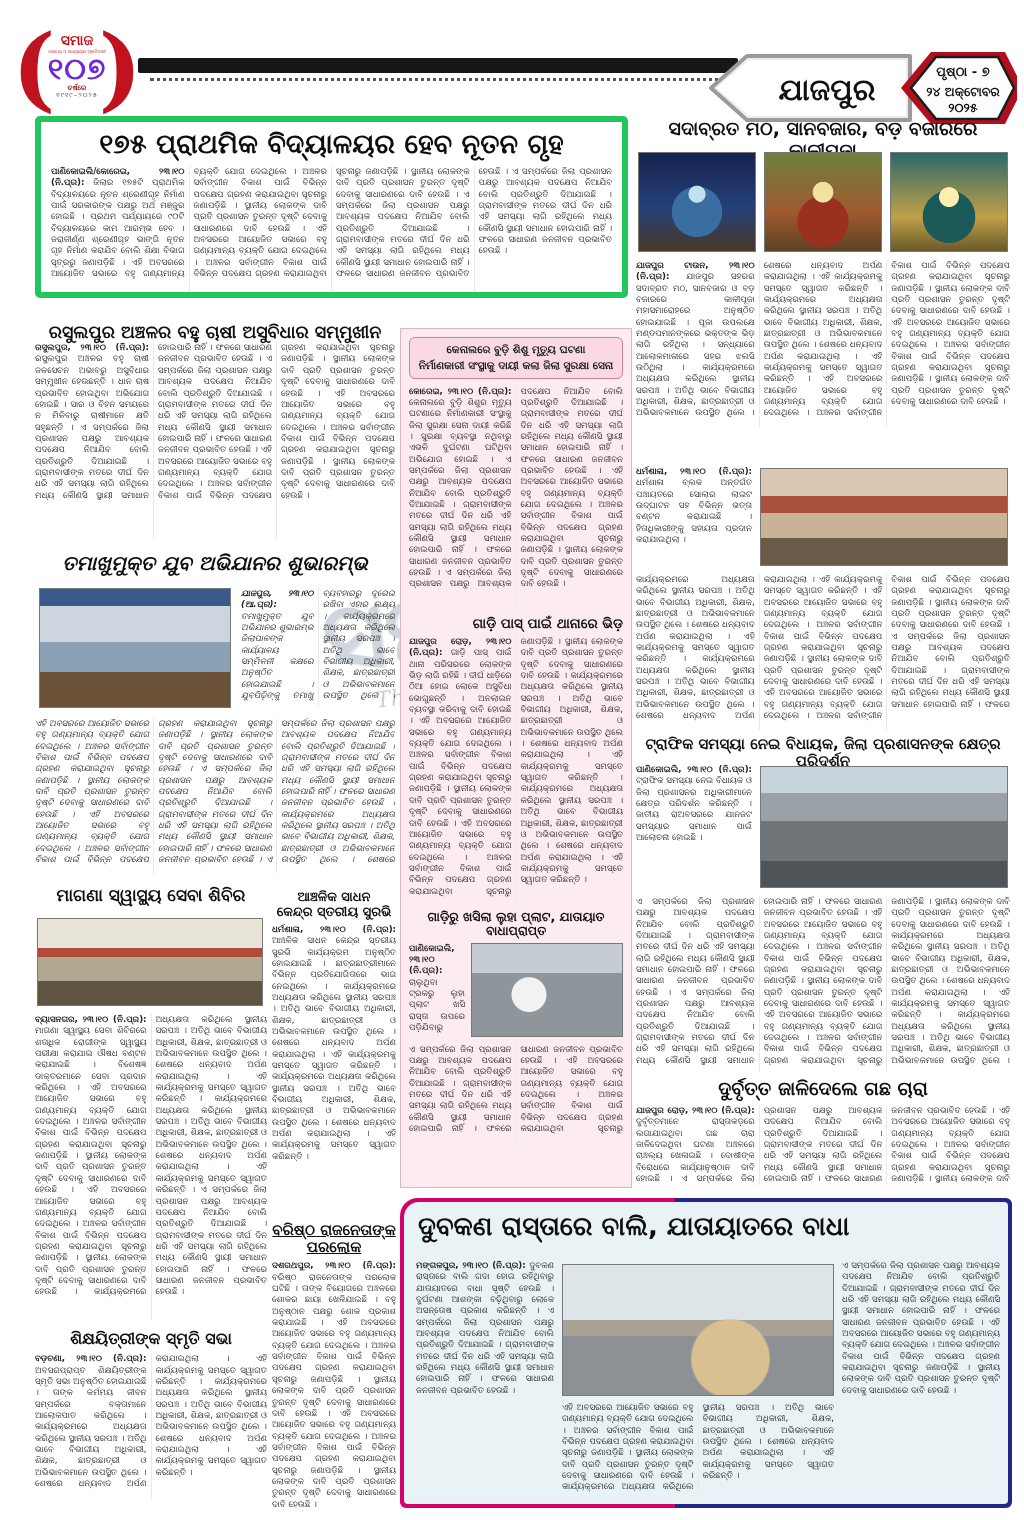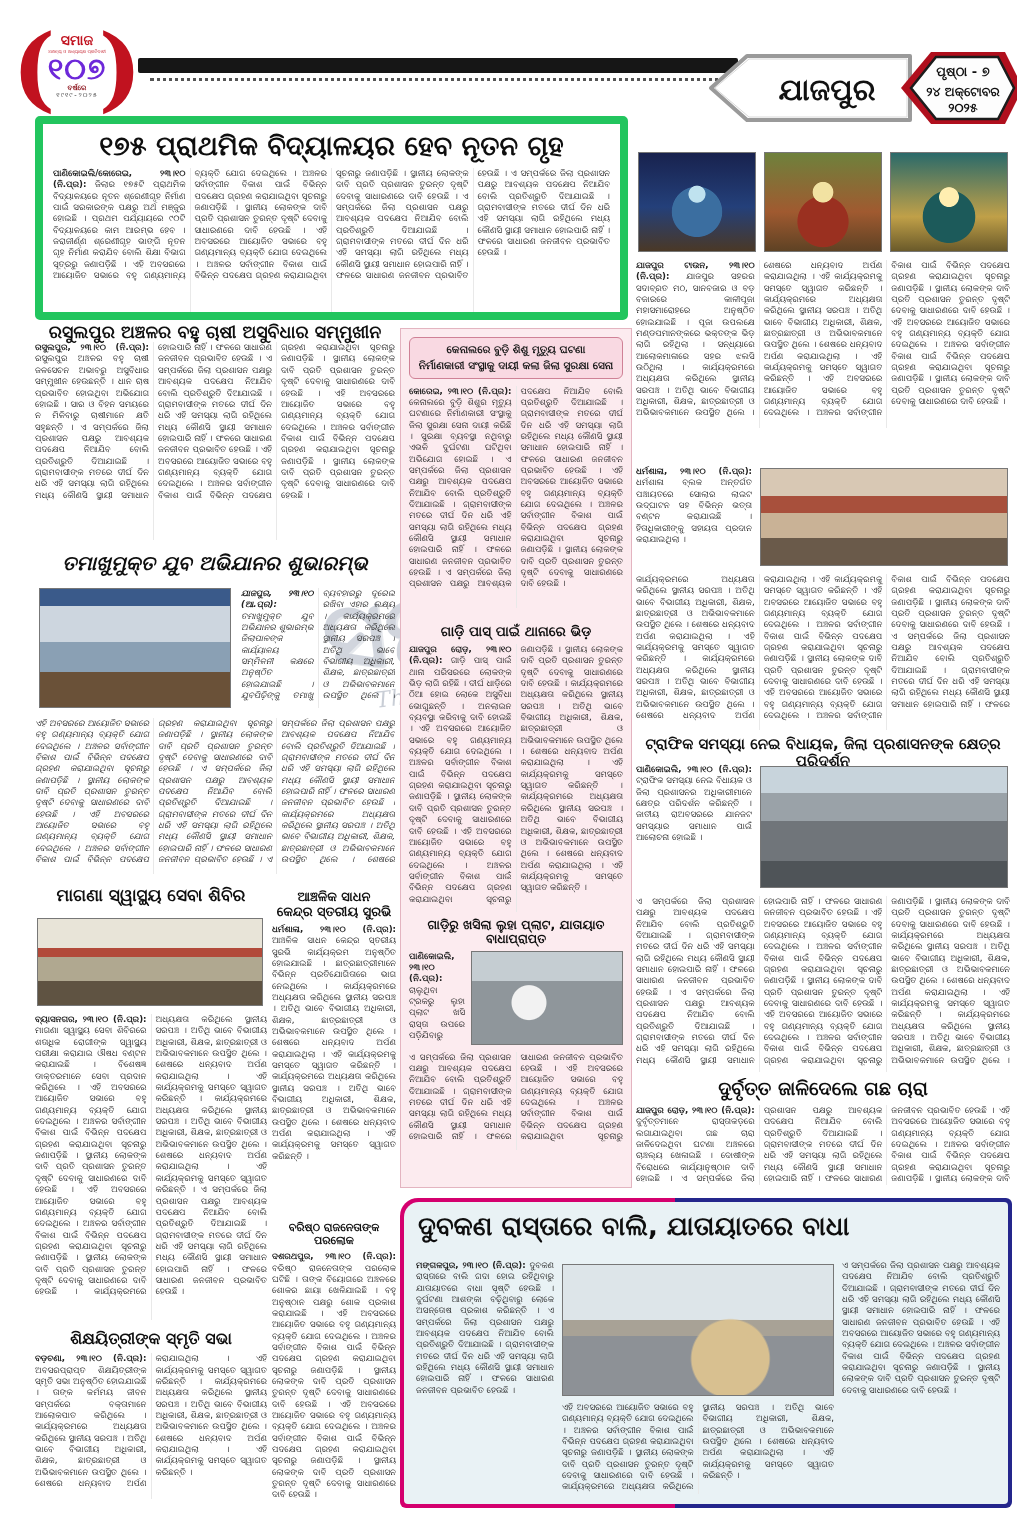--- a/index.html
+++ b/index.html
@@ -24,22 +24,22 @@
   .head-dots { left:150px; top:78px; width:588px; height:0; border-bottom:3px dotted #555; }
   .head-right { left:705px; top:48px; width:312px; height:80px; }
   
   .art { position:absolute; overflow:hidden; }
   .hl { font-weight:bold; color:#0e0e0e; text-align:center; line-height:1.15; }
   .body { font-size:8.6px; line-height:1.32; text-align:justify; color:#222;
           column-gap:9px; column-rule:1px solid #e9e9e9; overflow:hidden; }
   .dateline { font-weight:bold; }
   .photo { position:absolute; border:1px solid #777; }
   
-  .box-school { left:35px; top:116px; width:593px; height:204px;
-                border:8px solid #22c55e; border-radius:5px; padding:6px 10px; }
+  .box-school { left:35px; top:116px; width:593px; height:182px;
+                border:6px solid #22c55e; border-radius:5px; padding:6px 10px; }
   .pink-panel { left:400px; top:328px; width:232px; height:860px;
                 background:#fcebef; border:1px solid #e3b4c0; padding:8px; }
   .kicker-box { border:1px solid #cf8196; background:#f9d9e2; border-radius:6px;
                 padding:4px 2px; text-align:center; font-weight:bold; font-size:10.5px; line-height:1.5; }
   .blue-box { left:400px; top:1198px; width:612px; height:310px; border-radius:18px 6px 6px 6px;
               background:linear-gradient(90deg,#d4006e 0 45%,#24268c 45% 100%); padding:4px; }
   .blue-inner { width:100%; height:100%; border-radius:15px 4px 4px 4px; background:#e9f2f5; position:relative; overflow:hidden; }
   .watermark { left:240px; top:570px; width:400px; height:230px; pointer-events:none;
                transform:rotate(-7deg); text-align:center; opacity:.45; }
   .wm-main { font-size:95px; font-weight:bold; color:#9aa4b6; line-height:110px;
@@ -86,20 +86,21 @@
   <div class="hl" style="font-size:27px;">୧୭୫ ପ୍ରାଥମିକ ବିଦ୍ୟାଳୟର ହେବ ନୂତନ ଗୃହ</div>
   <div class="body" style="margin-top:7px; height:148px; column-count:4;">
     <span class="dateline">ପାଣିକୋଇଲି/କୋରେଇ, ୨୩।୧୦ (ନି.ପ୍ର):</span>
     <span>ଜିଲାର ୧୭୫ଟି ପ୍ରାଥମିକ ବିଦ୍ୟାଳୟରେ ନୂତନ ଶ୍ରେଣୀଗୃହ ନିର୍ମାଣ ପାଇଁ ସରକାରଙ୍କ ପକ୍ଷରୁ ଅର୍ଥ ମଞ୍ଜୁର ହୋଇଛି । ପ୍ରଥମ ପର୍ଯ୍ୟାୟରେ ୯୦ଟି ବିଦ୍ୟାଳୟରେ କାମ ଆରମ୍ଭ ହେବ । ଜରାଜୀର୍ଣ୍ଣ ଶ୍ରେଣୀଗୃହ ଭାଙ୍ଗି ନୂତନ ଗୃହ ନିର୍ମାଣ କରାଯିବ ବୋଲି ଶିକ୍ଷା ବିଭାଗ ସୂତ୍ରରୁ ଜଣାପଡ଼ିଛି ।</span>
     <span>ଏହି ଅବସରରେ ଆୟୋଜିତ ସଭାରେ ବହୁ ଗଣ୍ୟମାନ୍ୟ ବ୍ୟକ୍ତି ଯୋଗ ଦେଇଥିଲେ । ଅଞ୍ଚଳର ସର୍ବାଙ୍ଗୀନ ବିକାଶ ପାଇଁ ବିଭିନ୍ନ ପଦକ୍ଷେପ ଗ୍ରହଣ କରାଯାଇଥିବା ସୂଚନାରୁ ଜଣାପଡ଼ିଛି । ସ୍ଥାନୀୟ ଲୋକଙ୍କ ଦାବି ପ୍ରତି ପ୍ରଶାସନ ତୁରନ୍ତ ଦୃଷ୍ଟି ଦେବାକୁ ସାଧାରଣରେ ଦାବି ହେଉଛି । ଏହି ଅବସରରେ ଆୟୋଜିତ ସଭାରେ ବହୁ ଗଣ୍ୟମାନ୍ୟ ବ୍ୟକ୍ତି ଯୋଗ ଦେଇଥିଲେ । ଅଞ୍ଚଳର ସର୍ବାଙ୍ଗୀନ ବିକାଶ ପାଇଁ ବିଭିନ୍ନ ପଦକ୍ଷେପ ଗ୍ରହଣ କରାଯାଇଥିବା ସୂଚନାରୁ ଜଣାପଡ଼ିଛି । ସ୍ଥାନୀୟ ଲୋକଙ୍କ ଦାବି ପ୍ରତି ପ୍ରଶାସନ ତୁରନ୍ତ ଦୃଷ୍ଟି ଦେବାକୁ ସାଧାରଣରେ ଦାବି ହେଉଛି । </span>
     <span>ଏ ସମ୍ପର୍କରେ ଜିଲା ପ୍ରଶାସନ ପକ୍ଷରୁ ଆବଶ୍ୟକ ପଦକ୍ଷେପ ନିଆଯିବ ବୋଲି ପ୍ରତିଶ୍ରୁତି ଦିଆଯାଇଛି । ଗ୍ରାମବାସୀଙ୍କ ମତରେ ଦୀର୍ଘ ଦିନ ଧରି ଏହି ସମସ୍ୟା ଲାଗି ରହିଥିଲେ ମଧ୍ୟ କୌଣସି ସ୍ଥାୟୀ ସମାଧାନ ହୋଇପାରି ନାହିଁ । ଫଳରେ ସାଧାରଣ ଜନଜୀବନ ପ୍ରଭାବିତ ହେଉଛି । ଏ ସମ୍ପର୍କରେ ଜିଲା ପ୍ରଶାସନ ପକ୍ଷରୁ ଆବଶ୍ୟକ ପଦକ୍ଷେପ ନିଆଯିବ ବୋଲି ପ୍ରତିଶ୍ରୁତି ଦିଆଯାଇଛି । ଗ୍ରାମବାସୀଙ୍କ ମତରେ ଦୀର୍ଘ ଦିନ ଧରି ଏହି ସମସ୍ୟା ଲାଗି ରହିଥିଲେ ମଧ୍ୟ କୌଣସି ସ୍ଥାୟୀ ସମାଧାନ ହୋଇପାରି ନାହିଁ । ଫଳରେ ସାଧାରଣ ଜନଜୀବନ ପ୍ରଭାବିତ ହେଉଛି । </span>
   </div>
 </div>
 
 <div class="art" style="left:636px; top:118px; width:374px; height:312px;">
+  <div class="hl" style="font-size:19px;">ସଦାବ୍ରତ ମଠ, ସାନବଜାର, ବଡ଼ ବଜାରରେ କାଳୀପୂଜା</div>
   <div class="photo" style="left:2px; top:34px; width:118px; height:100px;
        background:radial-gradient(circle at 50% 42%, #bfe2ef 0 10%, rgba(0,0,0,0) 11%),
                   radial-gradient(circle at 50% 60%, #3b6ea0 0 30%, rgba(0,0,0,0) 31%),
                   linear-gradient(180deg,#18224e,#24407a 55%,#4a3826);"></div>
   <div class="photo" style="left:128px; top:34px; width:118px; height:100px;
        background:radial-gradient(circle at 50% 40%, #f2e2a2 0 12%, rgba(0,0,0,0) 13%),
                   radial-gradient(circle at 50% 70%, #9a3020 0 28%, rgba(0,0,0,0) 29%),
                   linear-gradient(180deg,#6e813c,#a05a30 60%,#5e4224);"></div>
   <div class="photo" style="left:254px; top:34px; width:118px; height:100px;
        background:radial-gradient(circle at 50% 45%, #ffeeb0 0 12%, rgba(0,0,0,0) 13%),
@@ -127,21 +128,21 @@
   <div class="kicker-box">
     <div>କେନାଲରେ ବୁଡ଼ି ଶିଶୁ ମୃତ୍ୟୁ ଘଟଣା</div>
     <div>ନିର୍ମାଣକାରୀ ସଂସ୍ଥାକୁ ଦାୟୀ କଲା ଜିଲା ସୁରକ୍ଷା ସେନା</div>
   </div>
   <div class="body" style="margin-top:7px; height:222px; column-count:2;">
     <span class="dateline">କୋରେଇ, ୨୩।୧୦ (ନି.ପ୍ର):</span>
     <span>କେନାଲରେ ବୁଡ଼ି ଶିଶୁର ମୃତ୍ୟୁ ଘଟଣାରେ ନିର୍ମାଣକାରୀ ସଂସ୍ଥାକୁ ଜିଲା ସୁରକ୍ଷା ସେନା ଦାୟୀ କରିଛି । ସୁରକ୍ଷା ବ୍ୟବସ୍ଥା ନଥିବାରୁ ଏଭଳି ଦୁର୍ଘଟଣା ଘଟିଥିବା ଅଭିଯୋଗ ହୋଇଛି ।</span>
     <span>ଏ ସମ୍ପର୍କରେ ଜିଲା ପ୍ରଶାସନ ପକ୍ଷରୁ ଆବଶ୍ୟକ ପଦକ୍ଷେପ ନିଆଯିବ ବୋଲି ପ୍ରତିଶ୍ରୁତି ଦିଆଯାଇଛି । ଗ୍ରାମବାସୀଙ୍କ ମତରେ ଦୀର୍ଘ ଦିନ ଧରି ଏହି ସମସ୍ୟା ଲାଗି ରହିଥିଲେ ମଧ୍ୟ କୌଣସି ସ୍ଥାୟୀ ସମାଧାନ ହୋଇପାରି ନାହିଁ । ଫଳରେ ସାଧାରଣ ଜନଜୀବନ ପ୍ରଭାବିତ ହେଉଛି । ଏ ସମ୍ପର୍କରେ ଜିଲା ପ୍ରଶାସନ ପକ୍ଷରୁ ଆବଶ୍ୟକ ପଦକ୍ଷେପ ନିଆଯିବ ବୋଲି ପ୍ରତିଶ୍ରୁତି ଦିଆଯାଇଛି । ଗ୍ରାମବାସୀଙ୍କ ମତରେ ଦୀର୍ଘ ଦିନ ଧରି ଏହି ସମସ୍ୟା ଲାଗି ରହିଥିଲେ ମଧ୍ୟ କୌଣସି ସ୍ଥାୟୀ ସମାଧାନ ହୋଇପାରି ନାହିଁ । ଫଳରେ ସାଧାରଣ ଜନଜୀବନ ପ୍ରଭାବିତ ହେଉଛି । </span>
     <span>ଏହି ଅବସରରେ ଆୟୋଜିତ ସଭାରେ ବହୁ ଗଣ୍ୟମାନ୍ୟ ବ୍ୟକ୍ତି ଯୋଗ ଦେଇଥିଲେ । ଅଞ୍ଚଳର ସର୍ବାଙ୍ଗୀନ ବିକାଶ ପାଇଁ ବିଭିନ୍ନ ପଦକ୍ଷେପ ଗ୍ରହଣ କରାଯାଇଥିବା ସୂଚନାରୁ ଜଣାପଡ଼ିଛି । ସ୍ଥାନୀୟ ଲୋକଙ୍କ ଦାବି ପ୍ରତି ପ୍ରଶାସନ ତୁରନ୍ତ ଦୃଷ୍ଟି ଦେବାକୁ ସାଧାରଣରେ ଦାବି ହେଉଛି ।</span>
   </div>
-  <div class="hl" style="font-size:13.5px; margin-top:16px;">ଗାଡ଼ି ପାସ୍ ପାଇଁ ଥାନାରେ ଭିଡ଼</div>
+  <div class="hl" style="font-size:13.5px; margin-top:8px;text-align:right;">ଗାଡ଼ି ପାସ୍ ପାଇଁ ଥାନାରେ ଭିଡ଼</div>
   <div class="body" style="margin-top:5px; height:268px; column-count:2;">
     <span class="dateline">ଯାଜପୁର ରୋଡ଼, ୨୩।୧୦ (ନି.ପ୍ର):</span>
     <span>ଗାଡ଼ି ପାସ୍ ପାଇଁ ଥାନା ପରିସରରେ ଲୋକଙ୍କ ଭିଡ଼ ଲାଗି ରହିଛି । ଦୀର୍ଘ ଧାଡ଼ିରେ ଠିଆ ହୋଇ ଲୋକେ ଅସୁବିଧା ଭୋଗୁଛନ୍ତି । ଅନଲାଇନ ବ୍ୟବସ୍ଥା କରିବାକୁ ଦାବି ହୋଇଛି ।</span>
     <span>ଏହି ଅବସରରେ ଆୟୋଜିତ ସଭାରେ ବହୁ ଗଣ୍ୟମାନ୍ୟ ବ୍ୟକ୍ତି ଯୋଗ ଦେଇଥିଲେ । ଅଞ୍ଚଳର ସର୍ବାଙ୍ଗୀନ ବିକାଶ ପାଇଁ ବିଭିନ୍ନ ପଦକ୍ଷେପ ଗ୍ରହଣ କରାଯାଇଥିବା ସୂଚନାରୁ ଜଣାପଡ଼ିଛି । ସ୍ଥାନୀୟ ଲୋକଙ୍କ ଦାବି ପ୍ରତି ପ୍ରଶାସନ ତୁରନ୍ତ ଦୃଷ୍ଟି ଦେବାକୁ ସାଧାରଣରେ ଦାବି ହେଉଛି । ଏହି ଅବସରରେ ଆୟୋଜିତ ସଭାରେ ବହୁ ଗଣ୍ୟମାନ୍ୟ ବ୍ୟକ୍ତି ଯୋଗ ଦେଇଥିଲେ । ଅଞ୍ଚଳର ସର୍ବାଙ୍ଗୀନ ବିକାଶ ପାଇଁ ବିଭିନ୍ନ ପଦକ୍ଷେପ ଗ୍ରହଣ କରାଯାଇଥିବା ସୂଚନାରୁ ଜଣାପଡ଼ିଛି । ସ୍ଥାନୀୟ ଲୋକଙ୍କ ଦାବି ପ୍ରତି ପ୍ରଶାସନ ତୁରନ୍ତ ଦୃଷ୍ଟି ଦେବାକୁ ସାଧାରଣରେ ଦାବି ହେଉଛି । </span>
     <span>କାର୍ଯ୍ୟକ୍ରମରେ ଅଧ୍ୟକ୍ଷତା କରିଥିଲେ ସ୍ଥାନୀୟ ସରପଞ୍ଚ । ଅତିଥି ଭାବେ ବିଭାଗୀୟ ଅଧିକାରୀ, ଶିକ୍ଷକ, ଛାତ୍ରଛାତ୍ରୀ ଓ ଅଭିଭାବକମାନେ ଉପସ୍ଥିତ ଥିଲେ । ଶେଷରେ ଧନ୍ୟବାଦ ଅର୍ପଣ କରାଯାଇଥିଲା । ଏହି କାର୍ଯ୍ୟକ୍ରମକୁ ସମସ୍ତେ ସ୍ୱାଗତ କରିଛନ୍ତି । କାର୍ଯ୍ୟକ୍ରମରେ ଅଧ୍ୟକ୍ଷତା କରିଥିଲେ ସ୍ଥାନୀୟ ସରପଞ୍ଚ । ଅତିଥି ଭାବେ ବିଭାଗୀୟ ଅଧିକାରୀ, ଶିକ୍ଷକ, ଛାତ୍ରଛାତ୍ରୀ ଓ ଅଭିଭାବକମାନେ ଉପସ୍ଥିତ ଥିଲେ । ଶେଷରେ ଧନ୍ୟବାଦ ଅର୍ପଣ କରାଯାଇଥିଲା । ଏହି କାର୍ଯ୍ୟକ୍ରମକୁ ସମସ୍ତେ ସ୍ୱାଗତ କରିଛନ୍ତି । </span>
   </div>
   <div class="hl" style="font-size:12.5px; margin-top:6px;">ଗାଡ଼ିରୁ ଖସିଲା ଲୁହା ପ୍ଲାଟ, ଯାତାୟାତ ବାଧାପ୍ରାପ୍ତ</div>
   <div style="position:relative; margin-top:4px; height:96px;">
     <div class="body" style="position:absolute; left:0; top:0; width:56px; height:96px; column-count:1;">
       <span class="dateline">ପାଣିକୋଇଲି, ୨୩।୧୦ (ନି.ପ୍ର):</span>
@@ -228,21 +229,21 @@
 <div class="art" style="left:272px; top:890px; width:124px; height:618px;">
   <div class="hl" style="font-size:13px;">
     <div>ଆଞ୍ଚଳିକ ସାଧନ</div>
     <div>କେନ୍ଦ୍ର ସ୍ତରୀୟ ସୁରଭି</div>
   </div>
   <div class="body" style="margin-top:4px; height:290px; column-count:1;">
     <span class="dateline">ଧର୍ମଶାଳା, ୨୩।୧୦ (ନି.ପ୍ର):</span>
     <span>ଆଞ୍ଚଳିକ ସାଧନ କେନ୍ଦ୍ର ସ୍ତରୀୟ ସୁରଭି କାର୍ଯ୍ୟକ୍ରମ ଅନୁଷ୍ଠିତ ହୋଇଯାଇଛି । ଛାତ୍ରଛାତ୍ରୀମାନେ ବିଭିନ୍ନ ପ୍ରତିଯୋଗିତାରେ ଭାଗ ନେଇଥିଲେ ।</span>
     <span>କାର୍ଯ୍ୟକ୍ରମରେ ଅଧ୍ୟକ୍ଷତା କରିଥିଲେ ସ୍ଥାନୀୟ ସରପଞ୍ଚ । ଅତିଥି ଭାବେ ବିଭାଗୀୟ ଅଧିକାରୀ, ଶିକ୍ଷକ, ଛାତ୍ରଛାତ୍ରୀ ଓ ଅଭିଭାବକମାନେ ଉପସ୍ଥିତ ଥିଲେ । ଶେଷରେ ଧନ୍ୟବାଦ ଅର୍ପଣ କରାଯାଇଥିଲା । ଏହି କାର୍ଯ୍ୟକ୍ରମକୁ ସମସ୍ତେ ସ୍ୱାଗତ କରିଛନ୍ତି । କାର୍ଯ୍ୟକ୍ରମରେ ଅଧ୍ୟକ୍ଷତା କରିଥିଲେ ସ୍ଥାନୀୟ ସରପଞ୍ଚ । ଅତିଥି ଭାବେ ବିଭାଗୀୟ ଅଧିକାରୀ, ଶିକ୍ଷକ, ଛାତ୍ରଛାତ୍ରୀ ଓ ଅଭିଭାବକମାନେ ଉପସ୍ଥିତ ଥିଲେ । ଶେଷରେ ଧନ୍ୟବାଦ ଅର୍ପଣ କରାଯାଇଥିଲା । ଏହି କାର୍ଯ୍ୟକ୍ରମକୁ ସମସ୍ତେ ସ୍ୱାଗତ କରିଛନ୍ତି । </span>
   </div>
-  <div class="hl" style="font-size:11px; margin-top:8px;">ବରିଷ୍ଠ ରାଜନେତାଙ୍କ ପରଲୋକ</div>
+  <div class="hl" style="font-size:15px; margin-top:8px;text-decoration:underline;">ବରିଷ୍ଠ ରାଜନେତାଙ୍କ ପରଲୋକ</div>
   <div class="body" style="margin-top:4px; height:268px; column-count:1;">
     <span class="dateline">ଦଶରଥପୁର, ୨୩।୧୦ (ନି.ପ୍ର):</span>
     <span>ବରିଷ୍ଠ ରାଜନେତାଙ୍କ ପରଲୋକ ଘଟିଛି । ତାଙ୍କ ବିୟୋଗରେ ଅଞ୍ଚଳରେ ଶୋକର ଛାୟା ଖେଳିଯାଇଛି । ବହୁ ଅନୁଷ୍ଠାନ ପକ୍ଷରୁ ଶୋକ ପ୍ରକାଶ କରାଯାଇଛି ।</span>
     <span>ଏହି ଅବସରରେ ଆୟୋଜିତ ସଭାରେ ବହୁ ଗଣ୍ୟମାନ୍ୟ ବ୍ୟକ୍ତି ଯୋଗ ଦେଇଥିଲେ । ଅଞ୍ଚଳର ସର୍ବାଙ୍ଗୀନ ବିକାଶ ପାଇଁ ବିଭିନ୍ନ ପଦକ୍ଷେପ ଗ୍ରହଣ କରାଯାଇଥିବା ସୂଚନାରୁ ଜଣାପଡ଼ିଛି । ସ୍ଥାନୀୟ ଲୋକଙ୍କ ଦାବି ପ୍ରତି ପ୍ରଶାସନ ତୁରନ୍ତ ଦୃଷ୍ଟି ଦେବାକୁ ସାଧାରଣରେ ଦାବି ହେଉଛି । ଏହି ଅବସରରେ ଆୟୋଜିତ ସଭାରେ ବହୁ ଗଣ୍ୟମାନ୍ୟ ବ୍ୟକ୍ତି ଯୋଗ ଦେଇଥିଲେ । ଅଞ୍ଚଳର ସର୍ବାଙ୍ଗୀନ ବିକାଶ ପାଇଁ ବିଭିନ୍ନ ପଦକ୍ଷେପ ଗ୍ରହଣ କରାଯାଇଥିବା ସୂଚନାରୁ ଜଣାପଡ଼ିଛି । ସ୍ଥାନୀୟ ଲୋକଙ୍କ ଦାବି ପ୍ରତି ପ୍ରଶାସନ ତୁରନ୍ତ ଦୃଷ୍ଟି ଦେବାକୁ ସାଧାରଣରେ ଦାବି ହେଉଛି । </span>
   </div>
 </div>
 
 <div class="art" style="left:35px; top:1330px; width:232px; height:178px;">
   <div class="hl" style="font-size:16px;">ଶିକ୍ଷୟିତ୍ରୀଙ୍କ ସ୍ମୃତି ସଭା</div>
   <div class="body" style="margin-top:5px; height:146px; column-count:2;">

